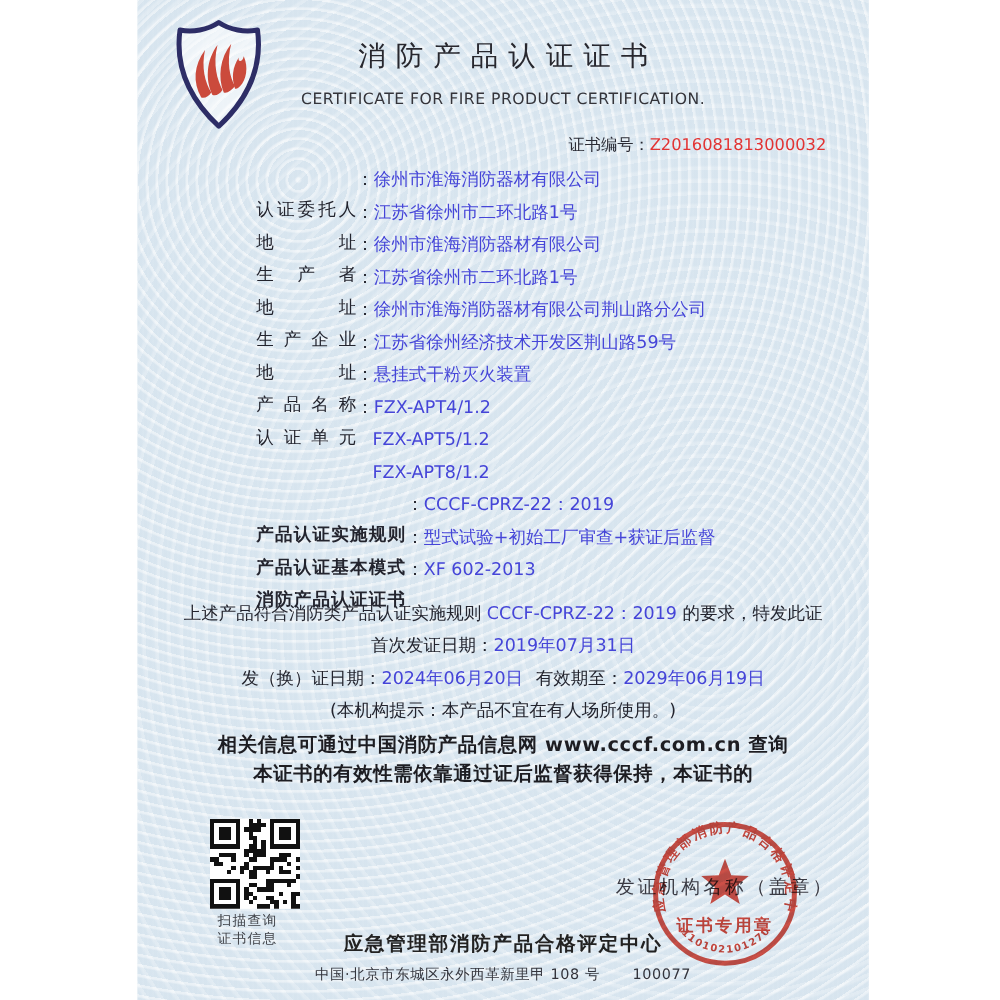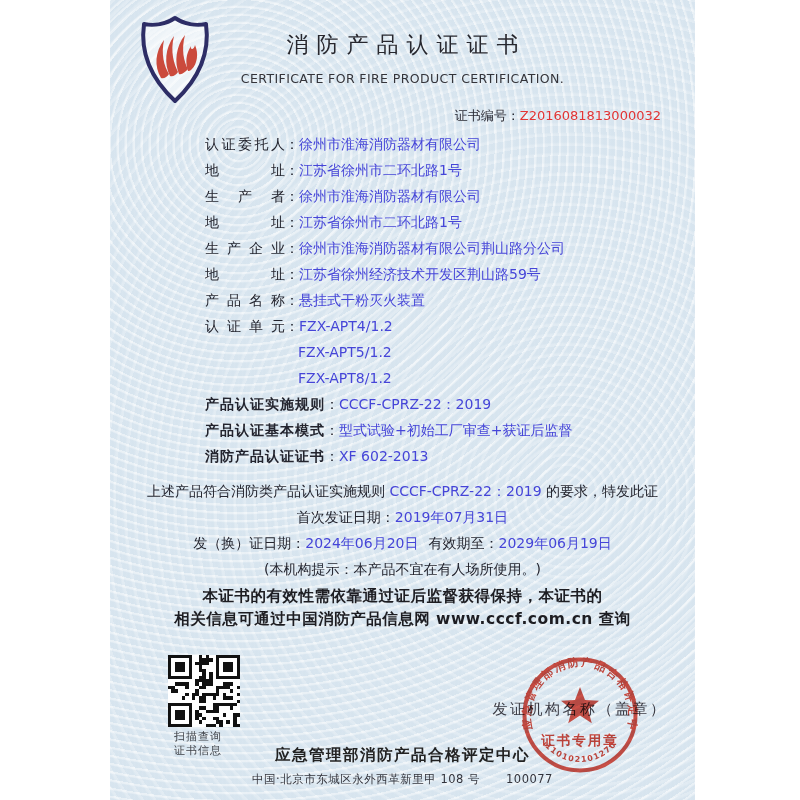--- a/index.html
+++ b/index.html
@@ -18,21 +18,21 @@
     color:#23242e;overflow:hidden;
   }
   .logo{position:absolute;left:24px;top:14px;width:82px;height:92px;}
   .header{text-align:center;padding-top:30px;}
   .title{font-size:22px;font-weight:normal;letter-spacing:8px;color:#27272e;text-indent:8px;}
   .subtitle{font-size:12.5px;margin-top:11px;letter-spacing:0.4px;color:#34343a;}
   .certno{position:absolute;top:107px;right:34px;font-size:13px;color:#2a2b35;}
   .certno .num{color:#e23434;}
   .rows{position:absolute;top:131px;left:95px;right:12px;font-size:14px;}
   .row{height:26px;line-height:26px;white-space:nowrap;}
-  .lbl{display:inline-block;width:80px;text-align:justify;text-align-last:justify;color:#23242e;vertical-align:top;}
+  .lbl{display:inline-block;width:80px;text-align:justify;text-align-last:justify;color:#23242e;vertical-align:top;margin-top:24px;}
   .lbl.wide{width:auto;text-align:right;text-align-last:auto;letter-spacing:1px;font-weight:bold;}
   .colon{color:#23242e;}
   .val{color:#4545d8;}
   .indent{padding-left:93px;}
   .centerblock{position:absolute;top:478px;left:0;right:0;text-align:center;font-size:14px;}
   .cline{height:26px;line-height:26px;white-space:nowrap;}
   .notice{margin-top:3px;font-weight:bold;font-size:15.5px;line-height:23px;color:#1d1d22;letter-spacing:0.5px;}
   .qr{position:absolute;left:58px;top:655px;width:72px;height:72px;background:#f4f6f8;}
   .qr svg{display:block;width:72px;height:72px;}
   .qr-captions{position:absolute;left:64px;top:730px;font-size:11px;line-height:14px;color:#3e4147;letter-spacing:1px;}
@@ -80,22 +80,22 @@
     <div class="row"><span class="lbl wide">产品认证基本模式</span><span class="colon">：</span><span class="val">型式试验+初始工厂审查+获证后监督</span></div>
     <div class="row"><span class="lbl wide">消防产品认证证书</span><span class="colon">：</span><span class="val">XF 602-2013</span></div>
   </div>
 
   <div class="centerblock">
     <div class="cline"><span>上述产品符合消防类产品认证实施规则 </span><span class="val">CCCF-CPRZ-22：2019</span><span> 的要求，特发此证</span></div>
     <div class="cline"><span>首次发证日期</span><span class="colon">：</span><span class="val">2019年07月31日</span></div>
     <div class="cline"><span>发（换）证日期</span><span class="colon">：</span><span class="val">2024年06月20日</span><span style="display:inline-block;width:10px;"></span><span>有效期至</span><span class="colon">：</span><span class="val">2029年06月19日</span></div>
     <div class="cline">(本机构提示：本产品不宜在有人场所使用。)</div>
     <div class="notice">
+      <div>相关信息可通过中国消防产品信息网 www.cccf.com.cn 查询</div>
       <div>本证书的有效性需依靠通过证后监督获得保持，本证书的</div>
-      <div>相关信息可通过中国消防产品信息网 www.cccf.com.cn 查询</div>
     </div>
   </div>
 
   <div class="qr">
     <svg id="qr-svg" viewBox="0 0 21 21" shape-rendering="crispEdges">
         <rect x="0" y="0" width="21" height="21" fill="#fff"></rect>
         <rect x="0" y="0" width="7" height="7" fill="#111"></rect>
         <rect x="1" y="1" width="5" height="5" fill="#fff"></rect>
         <rect x="2" y="2" width="3" height="3" fill="#111"></rect>
         <rect x="14" y="0" width="7" height="7" fill="#111"></rect>

